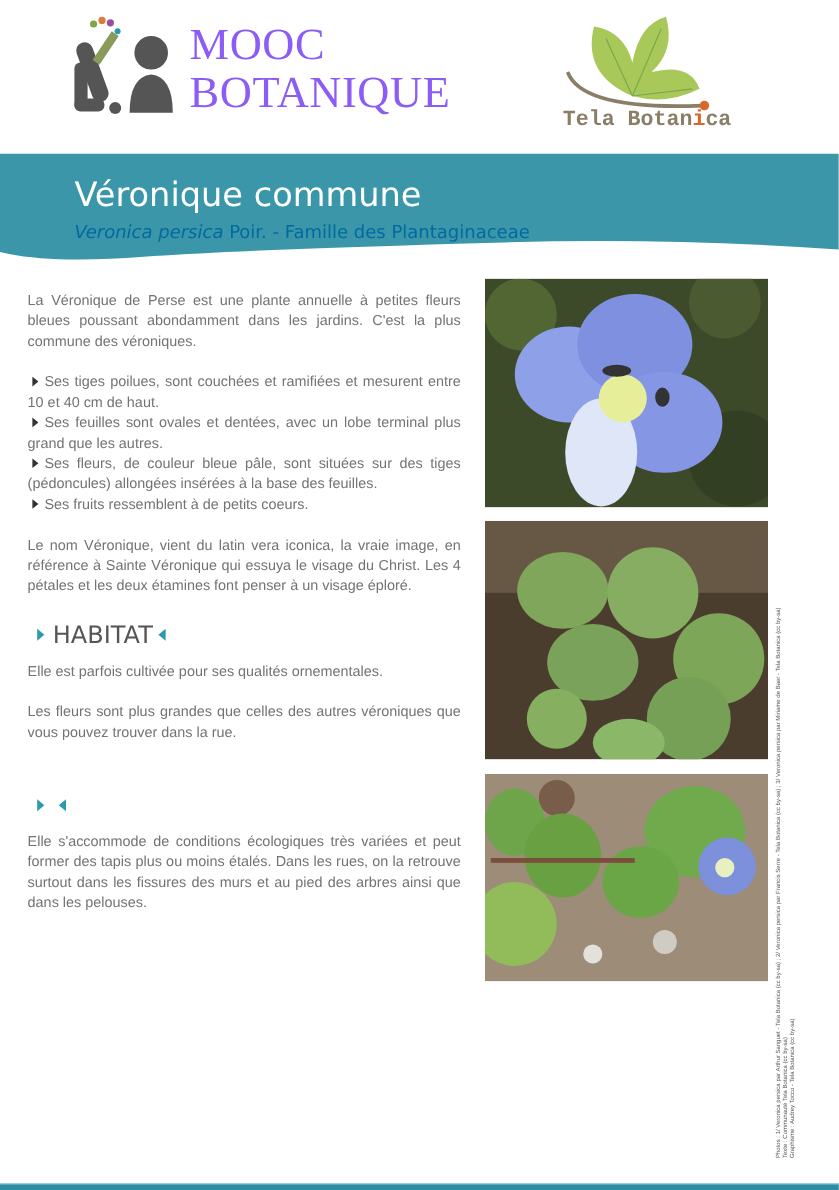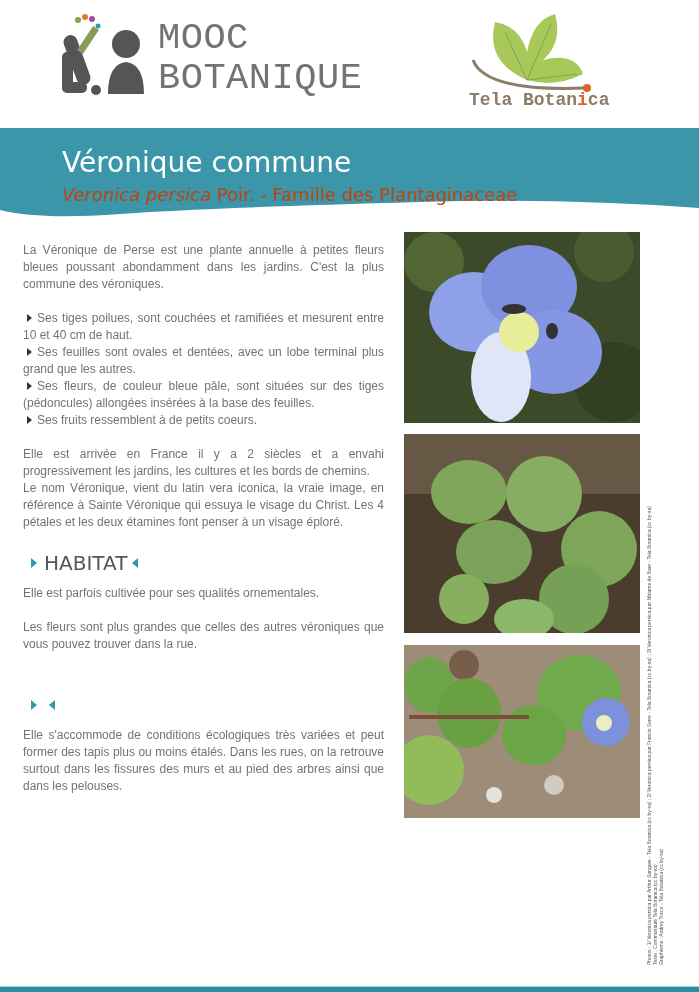--- a/index.html
+++ b/index.html
@@ -1,28 +1,28 @@
 <!DOCTYPE html>
 <html><head>
 <meta charset="utf-8">
 <style>
   * { box-sizing: border-box; margin: 0; padding: 0; }
   body { width: 699px; height: 992px; background: #fff; position: relative; overflow: hidden; font-family: "Liberation Sans", sans-serif; color: #333; }
   .header { position: absolute; left: 0; top: 0; width: 699px; height: 130px; }
   .mooc-logo { position: absolute; left: 60px; top: 10px; width: 330px; height: 110px; }
   .mooc-icon { position: absolute; left: 0; top: 2px; width: 95px; height: 85px; }
-  .mooc-title { position: absolute; left: 98px; top: 8px; color: #737373; font-size: 37px; line-height: 40px; font-family: Liberation Mono, monospace; letter-spacing: 0.5px; }
+  .mooc-title { position: absolute; left: 98px; top: 8px; color: #8b5cf6; font-size: 37px; line-height: 40px; font-family: Liberation Serif, serif; letter-spacing: 0.5px; }
   .mooc-sub { position: absolute; left: 2px; top: 88px; color: #8b5cf6; font-size: 14.5px; font-family: Liberation Serif, serif; white-space: nowrap; margin-top: 28px; }
   .tela-logo { position: absolute; left: 465px; top: 12px; width: 150px; height: 105px; }
   .tela-text { position: absolute; left: 4px; top: 78px; color: #8a7e67; font-size: 18px; font-weight: bold; font-family: Liberation Mono, monospace; white-space: nowrap; }
   .tela-text .accent { color: #d9662a; }
   .banner { position: absolute; left: 0; top: 128px; width: 699px; height: 92px; }
   .banner svg { position: absolute; left: 0; top: 0; }
   .banner-title { position: absolute; left: 62px; top: 18px; color: #fff; font-size: 28px; font-weight: normal; font-family: "DejaVu Sans", sans-serif; white-space: nowrap; }
-  .banner-sub { position: absolute; left: 62px; top: 56px; color: #c2410c; font-size: 18px; font-family: "DejaVu Sans", sans-serif; white-space: nowrap; }
+  .banner-sub { position: absolute; left: 62px; top: 56px; color: #0369a1; font-size: 15px; font-family: "DejaVu Sans", sans-serif; white-space: nowrap; }
   .banner-sub i { font-style: italic; }
   .content { position: absolute; left: 23px; top: 232px; width: 361px; }
   .section-title { display: flex; align-items: center; color: #555; font-size: 20px; font-family: "DejaVu Sans", sans-serif; height: 28px; margin-left: 8px; }
   .tri-r { width: 0; height: 0; border-top: 5px solid transparent; border-bottom: 5px solid transparent; border-left: 6px solid #2b9aad; margin-right: 7px; }
   .tri-l { width: 0; height: 0; border-top: 5px solid transparent; border-bottom: 5px solid transparent; border-right: 6px solid #2b9aad; margin-left: 5px; }
   p.txt { font-size: 12px; line-height: 17px; text-align: justify; color: #737373; }
   .bul { display: inline-block; width: 0; height: 0; border-top: 4px solid transparent; border-bottom: 4px solid transparent; border-left: 5px solid #333; margin-right: 5px; margin-left: 4px; }
   .gap { height: 17px; }
   .photo { position: absolute; left: 404px; width: 236px; border: 0; overflow: hidden; }
   .credits { position: absolute; left: 646px; top: 405px; width: 20px; height: 560px; }
@@ -75,21 +75,20 @@
 
 <div class="content">
   <div style="height:10px"></div>
   <p class="txt">La Véronique de Perse est une plante annuelle à petites fleurs bleues poussant abondamment dans les jardins. C'est la plus commune des véroniques.</p>
   <div class="gap"></div>
   <p class="txt"><span class="bul"></span><span>Ses tiges poilues, sont couchées et ramifiées et mesurent entre 10 et 40 cm de haut.</span></p>
   <p class="txt"><span class="bul"></span><span>Ses feuilles sont ovales et dentées, avec un lobe terminal plus grand que les autres.</span></p>
   <p class="txt"><span class="bul"></span><span>Ses fleurs, de couleur bleue pâle, sont situées sur des tiges (pédoncules) allongées insérées à la base des feuilles.</span></p>
   <p class="txt"><span class="bul"></span><span>Ses fruits ressemblent à de petits coeurs.</span></p>
   <div class="gap"></div>
-  <p class="txt">Elle est arrivée en France il y a 2 siècles et a envahi progressivement les jardins, les cultures et les bords de chemins.</p>
   <p class="txt">Le nom Véronique, vient du latin vera iconica, la vraie image, en référence à Sainte Véronique qui essuya le visage du Christ. Les 4 pétales et les deux étamines font penser à un visage éploré.</p>
 
   <div style="height:18px"></div>
   <div class="section-title">
     <span class="tri-r"></span>
     <span>HABITAT</span>
     <span class="tri-l"></span>
   </div>
   <div style="height:8px"></div>
   <p class="txt">Elle est parfois cultivée pour ses qualités ornementales.</p>

